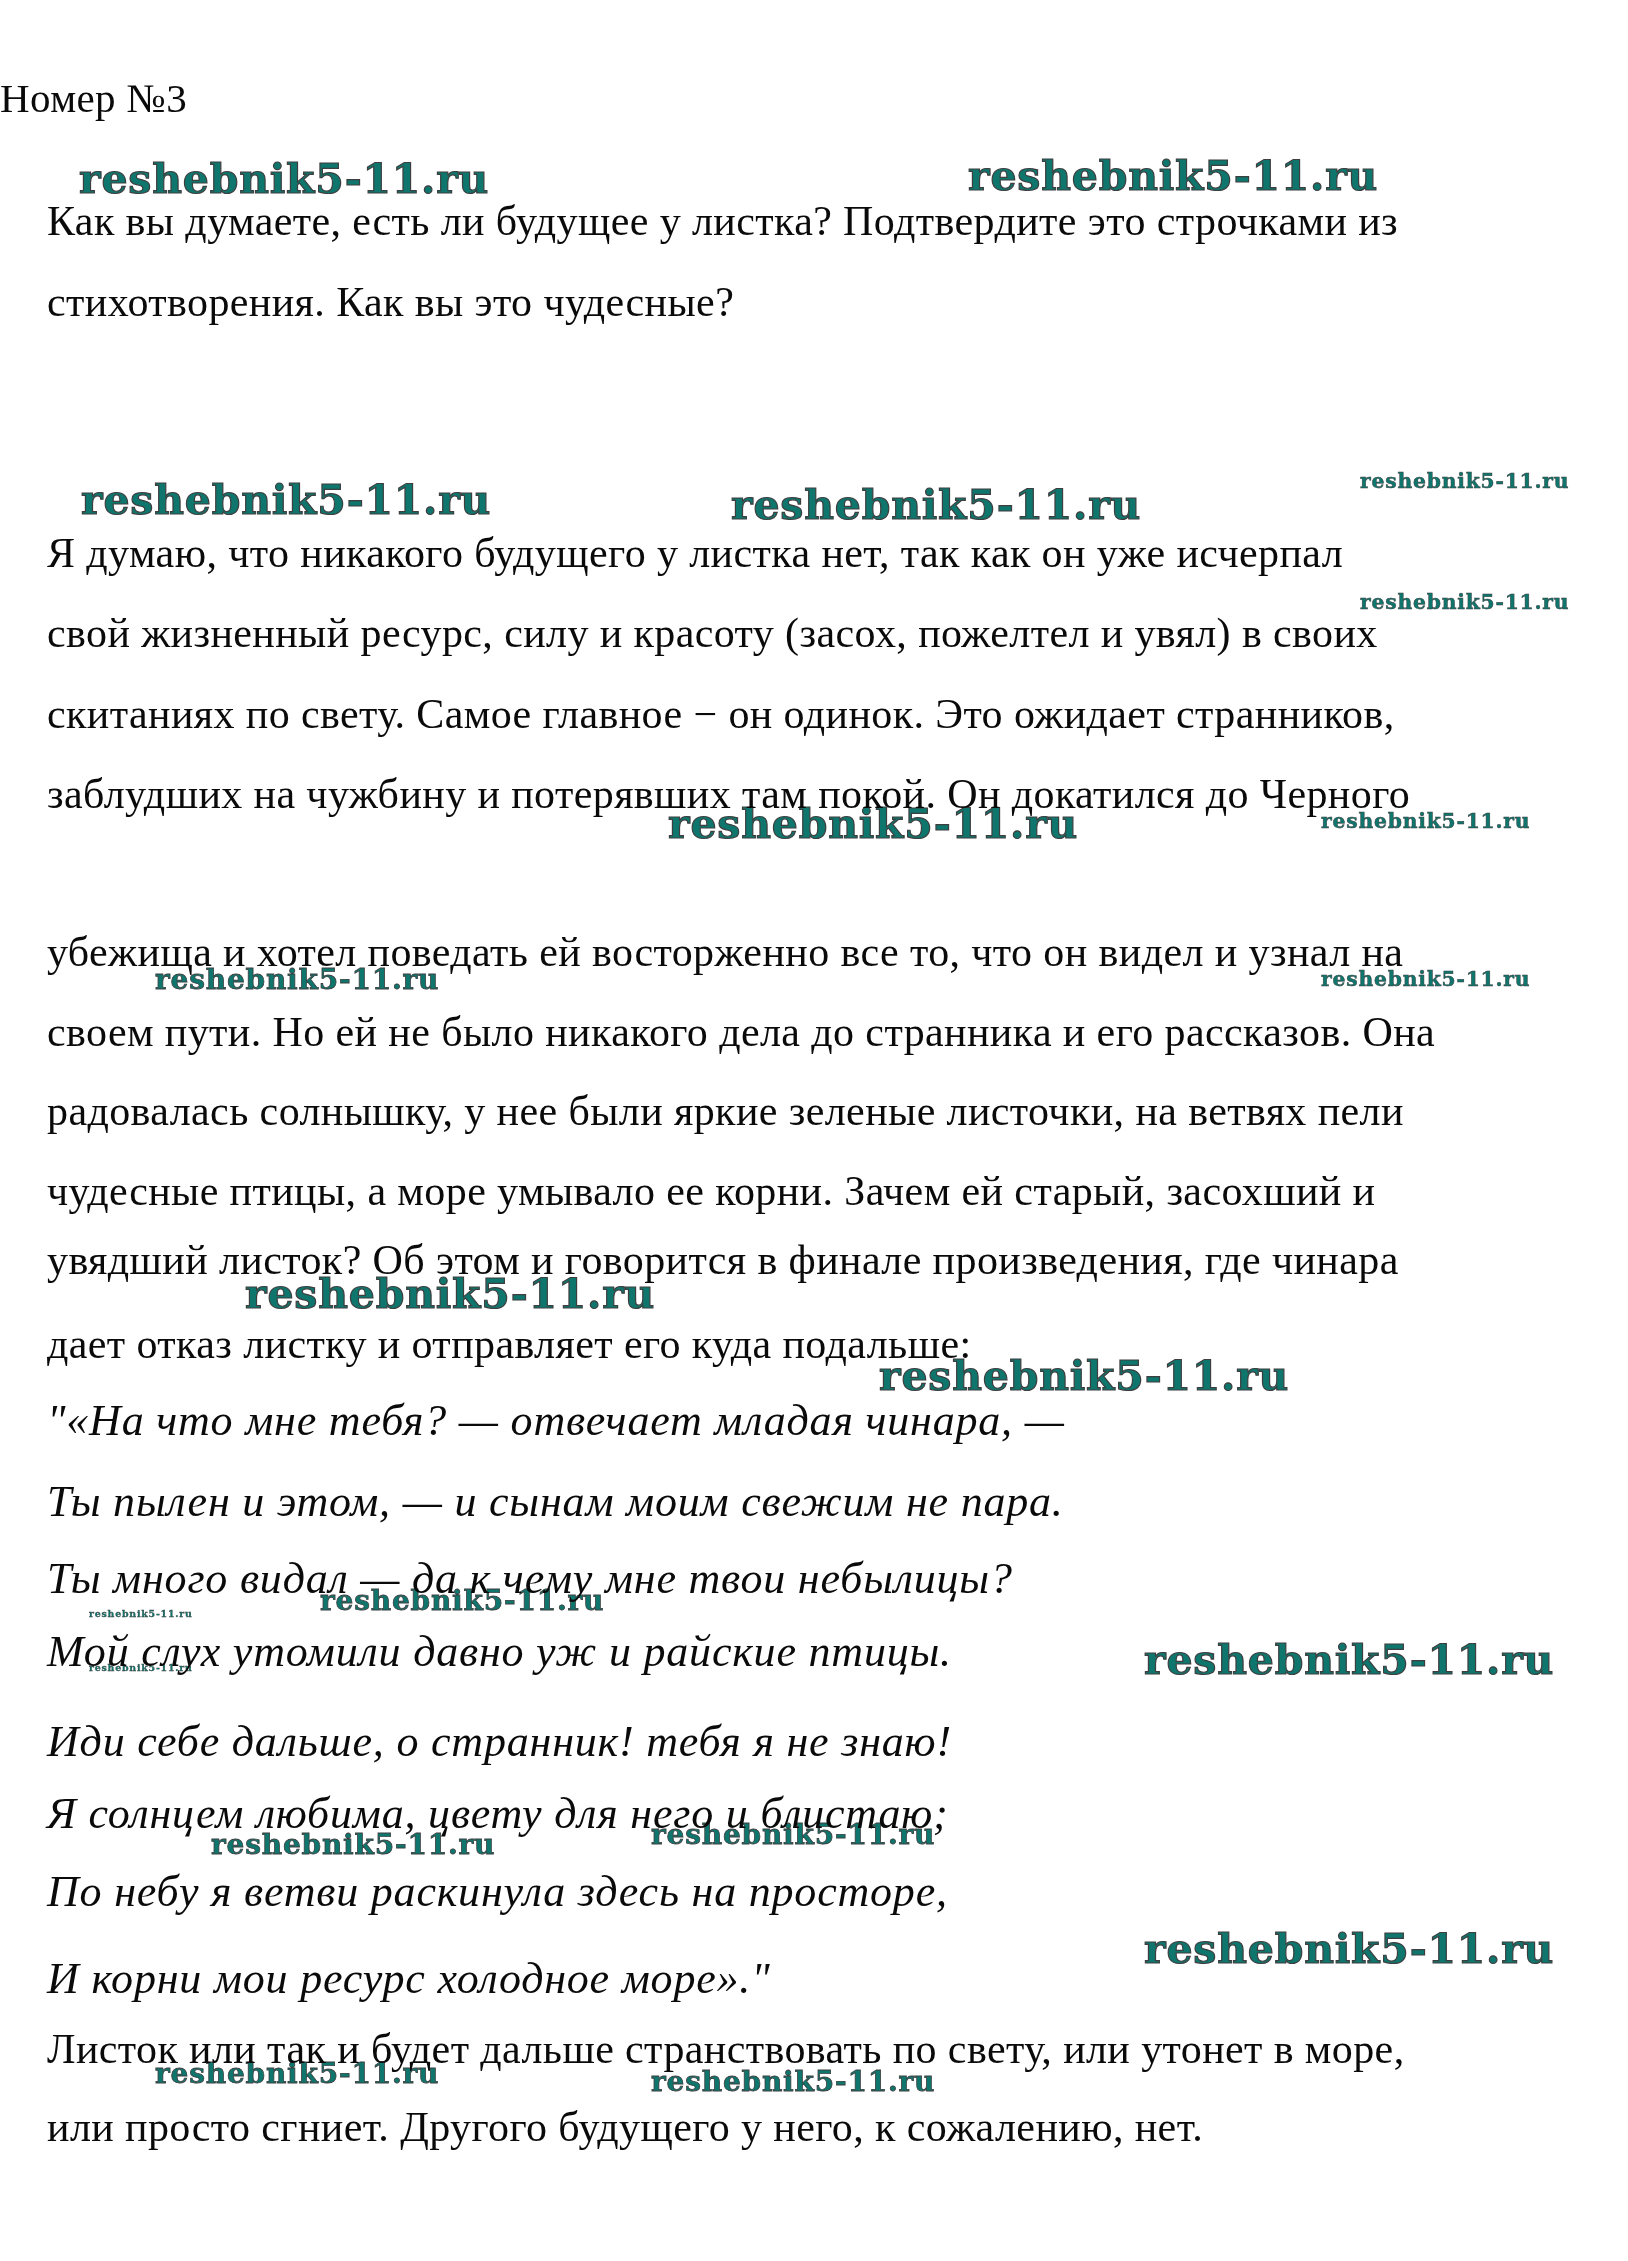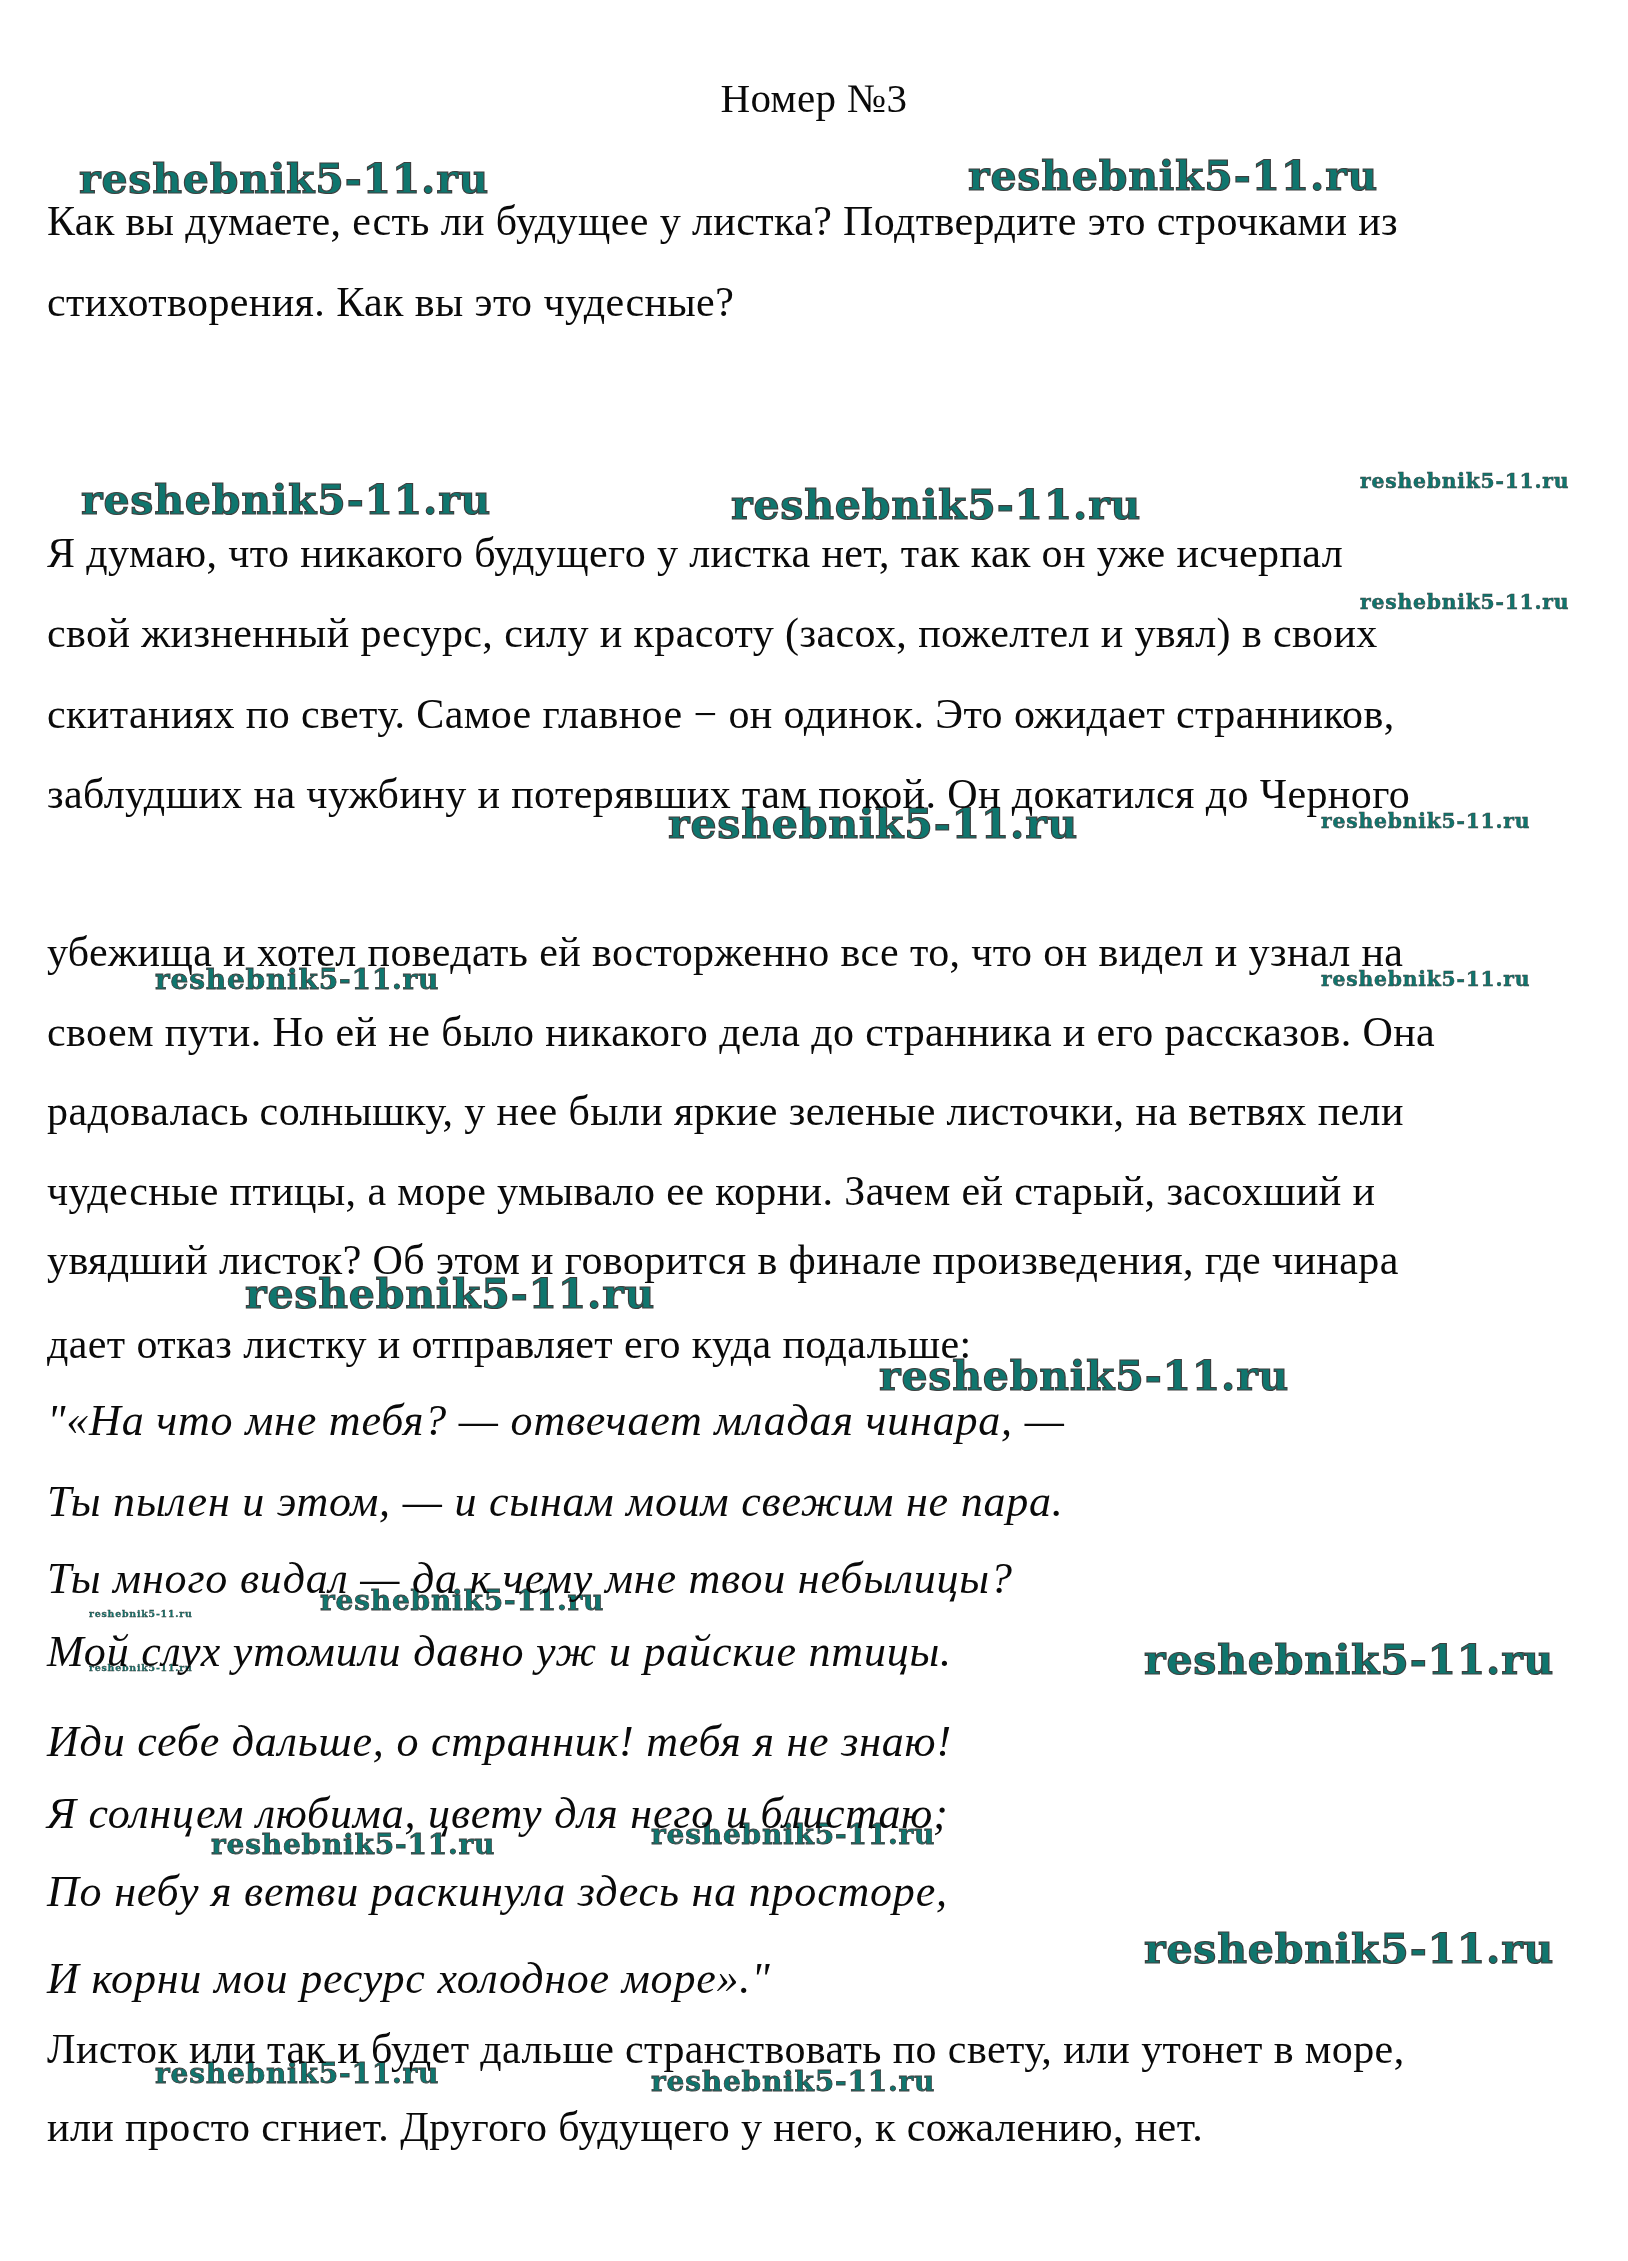--- a/index.html
+++ b/index.html
@@ -16,21 +16,21 @@
     left: 47px;
     white-space: nowrap;
     font-size: 42px;
     line-height: 1;
     color: #0a0a0a;
     z-index: 2;
     letter-spacing: 0.4px;
   }
   .t-center {
     left: 0; width: 100%;
-    text-align: center;
+    text-align: left;
   }
   .heading { font-size: 41px; }
   .poem {
     font-style: italic;
     font-size: 44px;
     letter-spacing: 0.8px;
   }
   .wm {
     position: absolute;
     white-space: nowrap;

